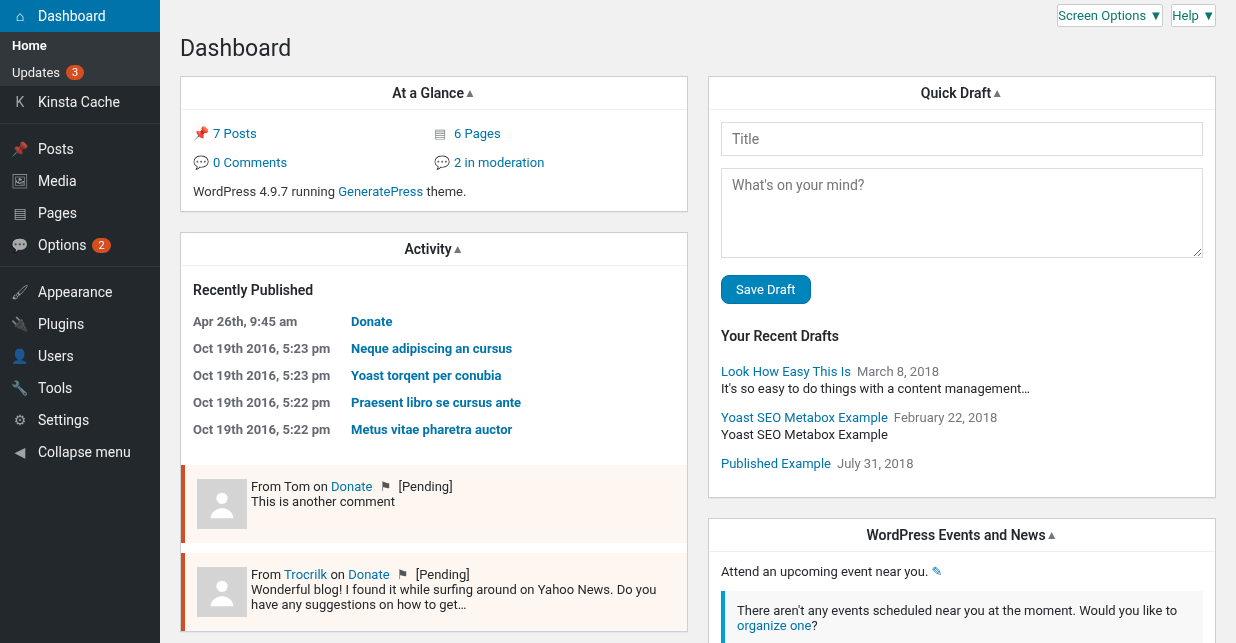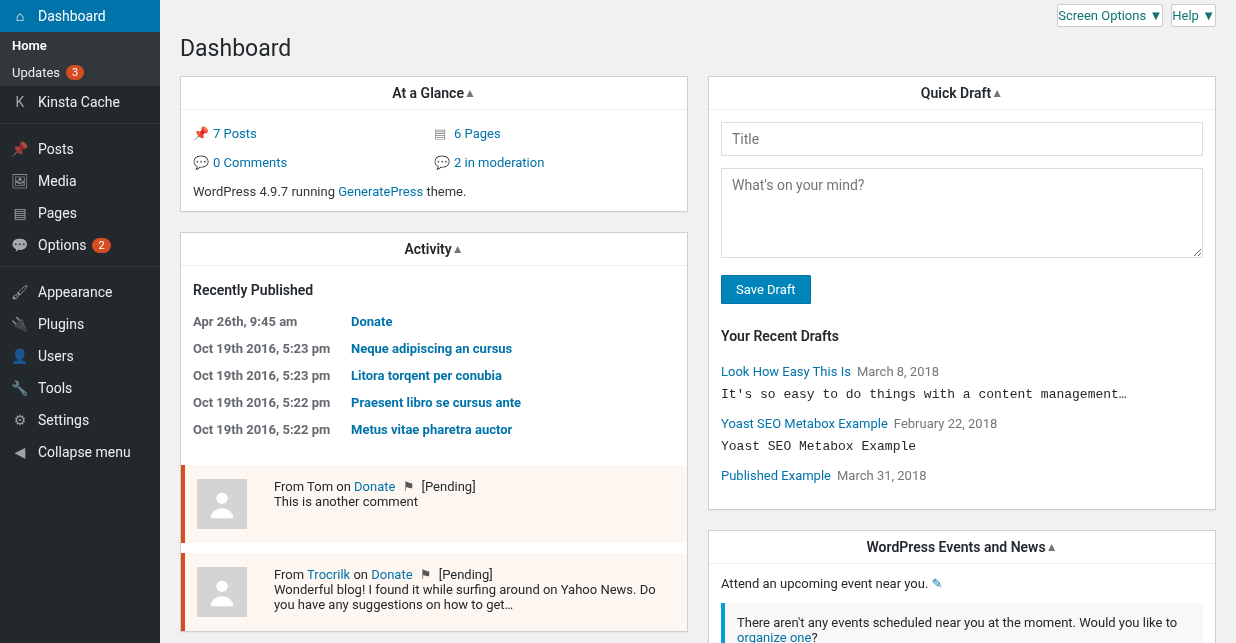--- a/index.html
+++ b/index.html
@@ -37,35 +37,35 @@
 .glance-item .gicon { width: 20px; color: #82878c; }
 .glance-text { color: #32373c; margin-top: 4px; }
 .glance-text a { color: #0073aa; text-decoration: none; }
 
 .activity-section-title { font-size: 14px; font-weight: 600; margin: 4px 0 10px; color: #23282d; }
 .activity-row { display: flex; padding: 6px 0; font-size: 13px; font-weight: bold; }
 .activity-date { width: 158px; color: #646970; }
 .activity-title { color: #0073aa; }
 .activity-spacer { height: 10px; }
 
-.comment-item { display: flex; gap: 27px; padding: 14px 12px; border-left: 4px solid #d54e21; background: #fef7f1; }
+.comment-item { display: flex; gap: 4px; padding: 14px 12px; border-left: 4px solid #d54e21; background: #fef7f1; }
 .comment-item + .comment-item { margin-top: 10px; }
 .avatar { width: 50px; height: 50px; background: #d4d4d4; display: flex; align-items: center; justify-content: center; color: #fff; flex-shrink: 0; }
 .comment-body { font-size: 13px; color: #23282d; }
 .comment-body a { color: #0073aa; text-decoration: none; }
 .flag { color: #555; margin: 0 4px; }
 
 .draft-input { width: 100%; border: 1px solid #ddd; padding: 8px 10px; font-size: 14px; margin-bottom: 12px; }
 .draft-textarea { width: 100%; border: 1px solid #ddd; padding: 8px 10px; font-size: 14px; height: 90px; resize: vertical; margin-bottom: 14px; }
-.btn-primary { background: #0085ba; border: 1px solid #0073aa; color: #fff; padding: 6px 14px; font-size: 13px; cursor: pointer; border-radius: 1px; }
+.btn-primary { background: #0085ba; border: 1px solid #0073aa; color: #fff; padding: 6px 14px; font-size: 13px; cursor: pointer; border-radius: 8px; }
 .recent-drafts-title { font-size: 14px; font-weight: 600; margin: 24px 0 20px; }
 .draft-item { font-size: 13px; margin-bottom: 14px; }
 .draft-item a { color: #0073aa; text-decoration: none; }
 .draft-date { color: #72777c; margin-left: 6px; }
-.draft-excerpt { color: #23282d; margin-top: 8px; font-family: Liberation Mono, monospace; }
+.draft-excerpt { color: #23282d; margin-top: 2px; }
 
 .events-text { font-size: 13px; color: #23282d; }
 .events-box { border-left: 4px solid #00a0d2; background: #f8f8f8; padding: 12px; margin-top: 12px; font-size: 13px; color: #23282d; }
 .events-box a { color: #0073aa; text-decoration: none; }
 .pencil { color: #0073aa; cursor: pointer; }
 
 a.link { color: #0073aa; text-decoration: none; cursor: pointer; }
 </style>
 </head>
 <body>
@@ -187,21 +187,21 @@
           <div class="activity-row">
               <span class="activity-date">Apr 26th, 9:45 am</span>
               <a class="activity-title link">Donate</a>
             </div>
           <div class="activity-row">
               <span class="activity-date">Oct 19th 2016, 5:23 pm</span>
               <a class="activity-title link">Neque adipiscing an cursus</a>
             </div>
           <div class="activity-row">
               <span class="activity-date">Oct 19th 2016, 5:23 pm</span>
-              <a class="activity-title link">Litora torqent per conubia</a>
+              <a class="activity-title link">Yoast torqent per conubia</a>
             </div>
           <div class="activity-row">
               <span class="activity-date">Oct 19th 2016, 5:22 pm</span>
               <a class="activity-title link">Praesent libro se cursus ante</a>
             </div>
           <div class="activity-row">
               <span class="activity-date">Oct 19th 2016, 5:22 pm</span>
               <a class="activity-title link">Metus vitae pharetra auctor</a>
             </div>
           <div class="activity-spacer"></div>
@@ -248,21 +248,21 @@
           <div class="recent-drafts-title">Your Recent Drafts</div>
           <div class="draft-item">
             <a class="link">Look How Easy This Is</a><span class="draft-date">March 8, 2018</span>
             <div class="draft-excerpt">It's so easy to do things with a content management…</div>
           </div>
           <div class="draft-item">
             <a class="link">Yoast SEO Metabox Example</a><span class="draft-date">February 22, 2018</span>
             <div class="draft-excerpt">Yoast SEO Metabox Example</div>
           </div>
           <div class="draft-item">
-            <a class="link">Published Example</a><span class="draft-date">March 31, 2018</span>
+            <a class="link">Published Example</a><span class="draft-date">July 31, 2018</span>
           </div>
         </div>
       </div>
 
       <div class="postbox">
         <div class="postbox-header">
           <h2>WordPress Events and News</h2>
           <span class="toggle-indicator">▲</span>
         </div>
         <div class="postbox-body">

